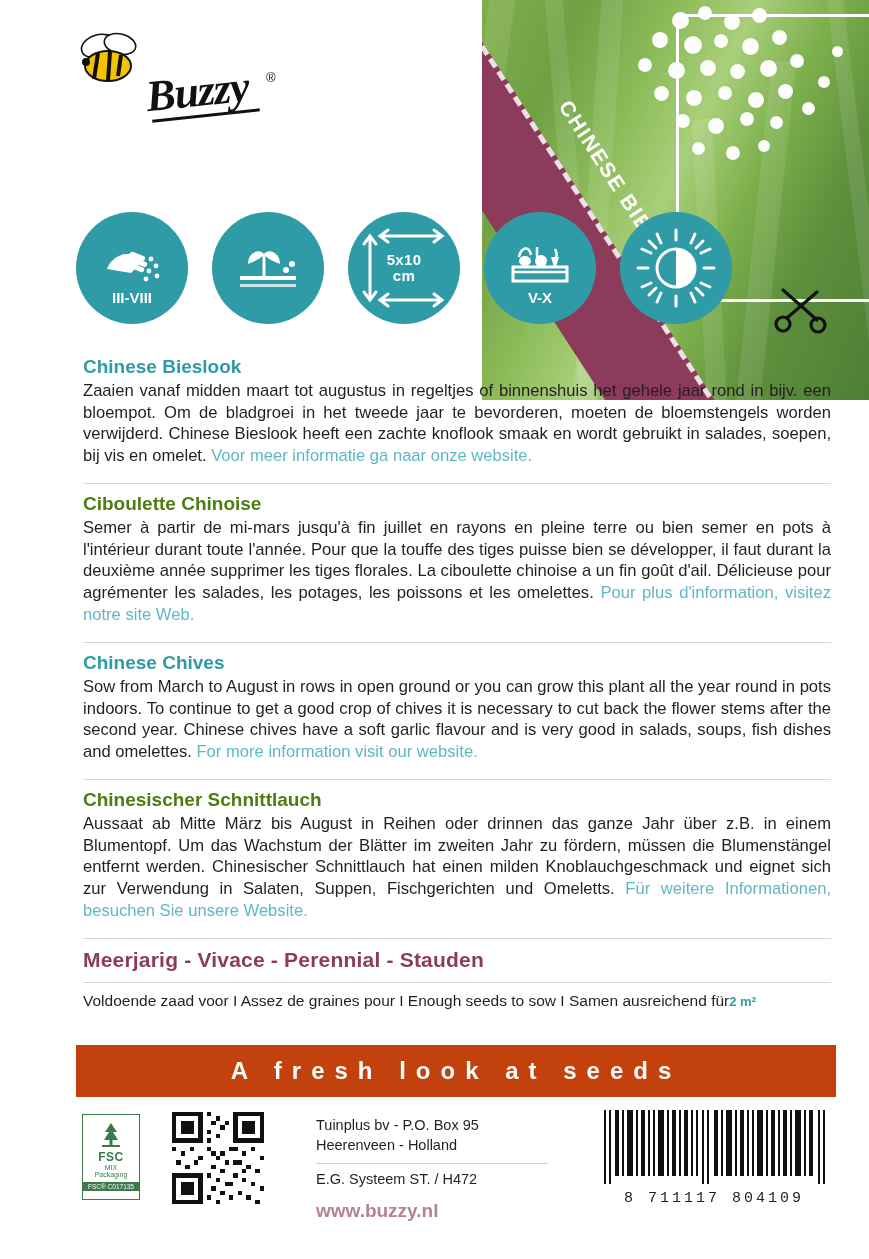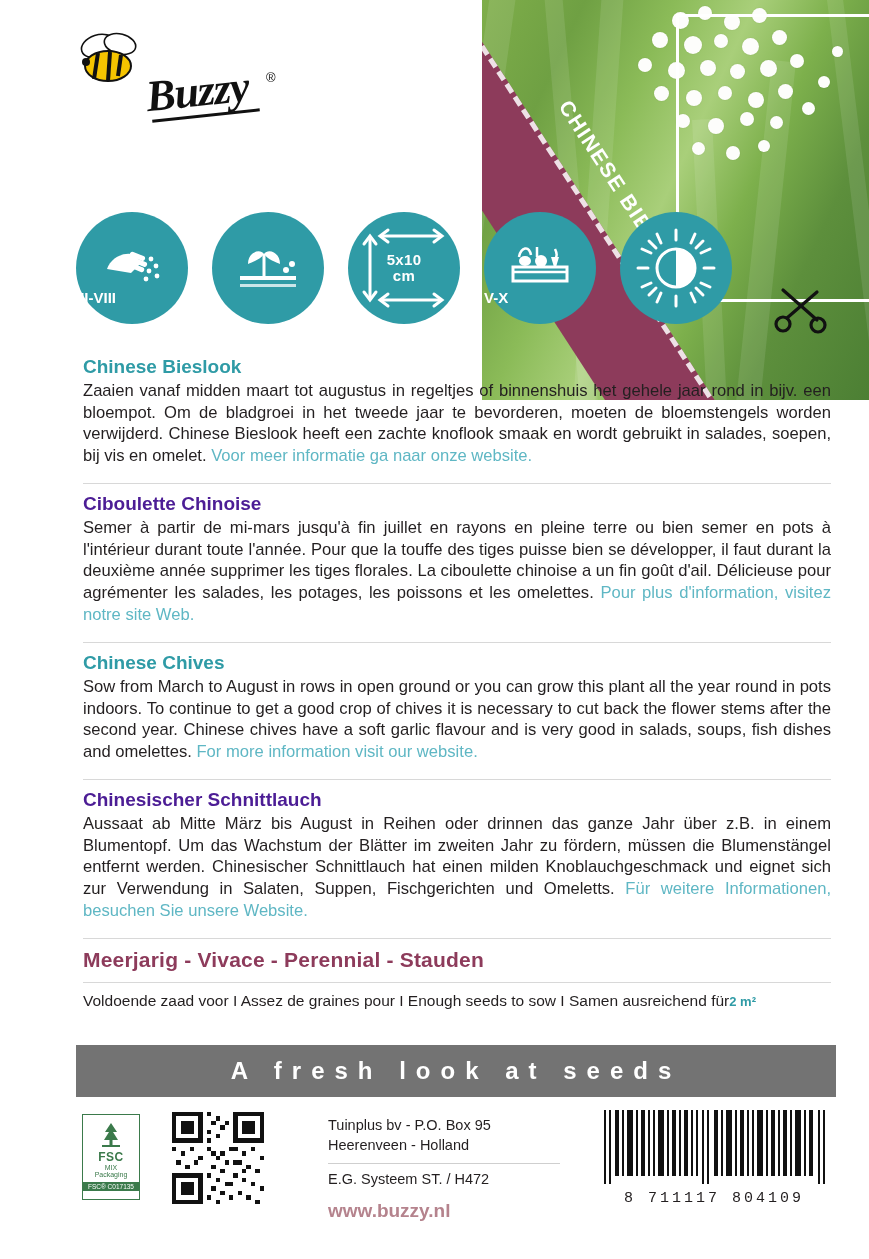--- a/index.html
+++ b/index.html
@@ -156,37 +156,38 @@
     font-weight: bold;
     letter-spacing: 0.3px;
     text-align: center;
     line-height: 1.05;
   }
   .icon-label-bottom {
     position: absolute;
     bottom: 18px;
     left: 0;
     right: 0;
+    text-align: center;
     font-size: 15px;
     font-weight: bold;
   }
 
   
   .content {
     position: absolute;
     top: 356px;
     left: 83px;
     width: 748px;
   }
   .block { margin-bottom: 17px; }
   .block h2 {
     margin: 0 0 2px 0;
     font-size: 19px;
     font-weight: bold;
-    color: #4c1d95;
+    color: #4d7c0f;
   }
   .block h2.teal { color: #2f9ba6; }
   .block p {
     margin: 0;
     font-size: 16.6px;
     line-height: 1.3;
     text-align: justify;
     color: #231f20;
   }
   .link { color: #5fb7c4; }
@@ -215,21 +216,21 @@
     font-size: 13px;
   }
 
   
   .slogan {
     position: absolute;
     left: 76px;
     top: 1045px;
     width: 760px;
     height: 52px;
-    background: #737373;
+    background: #c2410c;
     color: #ffffff;
     display: flex;
     align-items: center;
     justify-content: center;
     font-size: 24px;
     letter-spacing: 10px;
     font-weight: bold;
   }
 
   
@@ -268,21 +269,21 @@
   }
   .qr {
     position: absolute;
     left: 96px;
     top: 2px;
     width: 92px;
     height: 92px;
   }
   .addr {
     position: absolute;
-    left: 252px;
+    left: 240px;
     top: 6px;
     width: 300px;
     font-size: 14.5px;
     line-height: 1.35;
   }
   .addr .sep {
     border: 0;
     border-top: 1px solid #cfcfcf;
     margin: 8px 0 6px 0;
     width: 232px;

